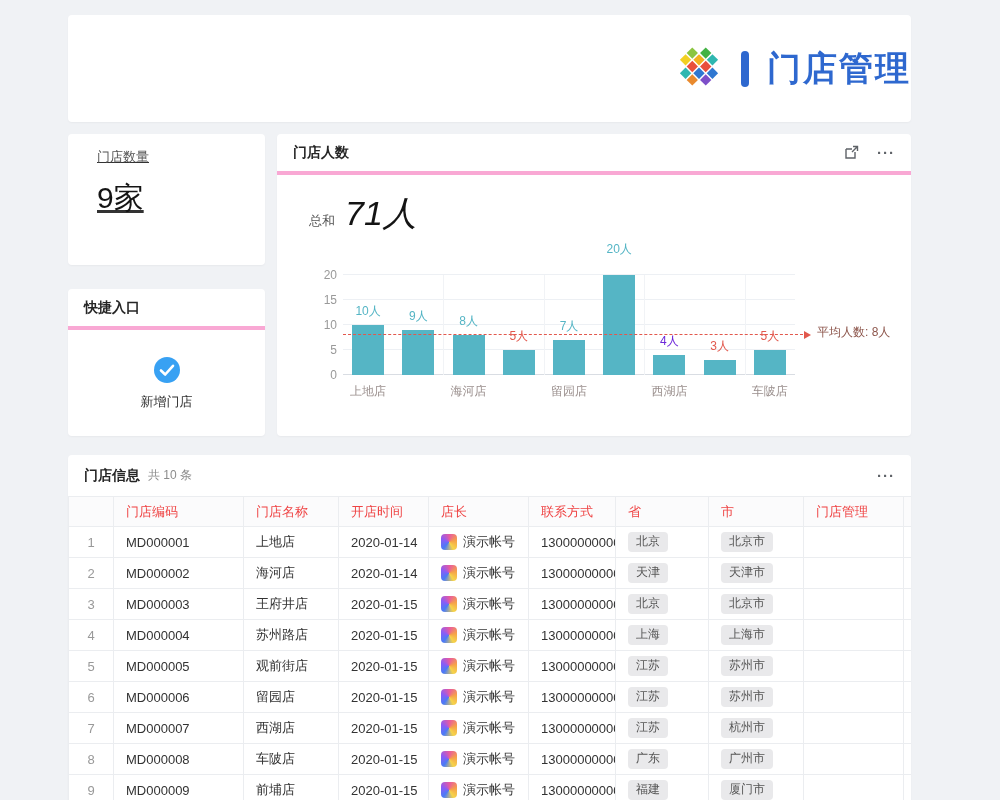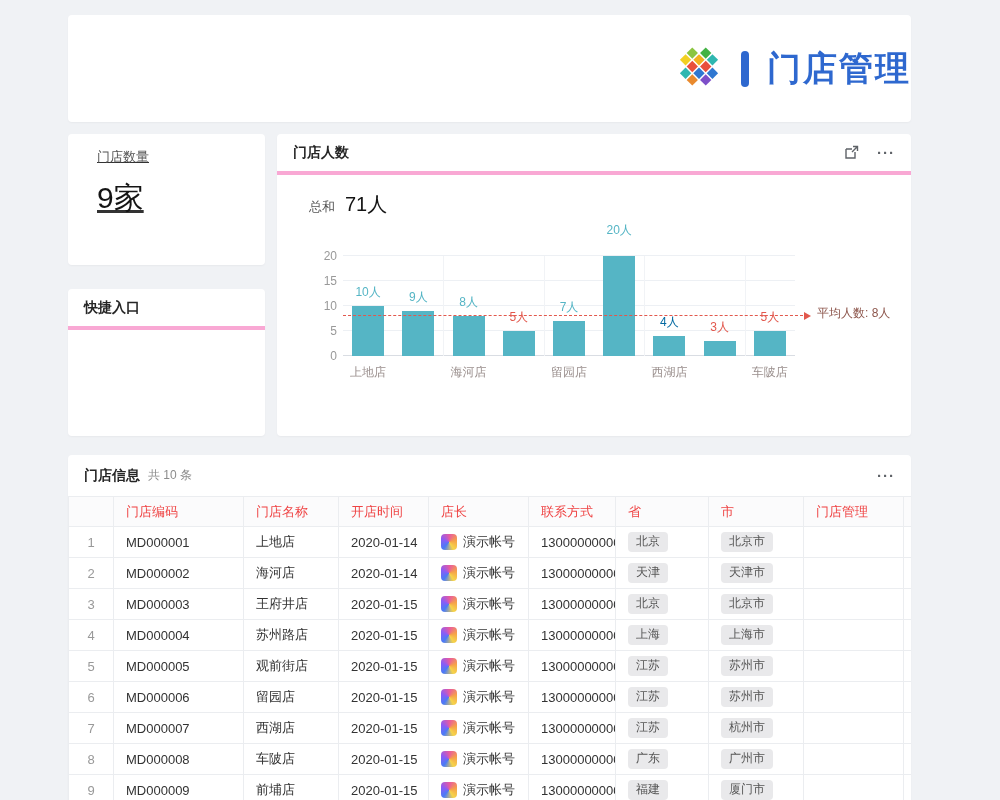--- a/index.html
+++ b/index.html
@@ -37,21 +37,21 @@
   .icon-btn { cursor:pointer; color:#5f6368; display:flex; align-items:center; }
   .more-glyph { font-size:15px; font-weight:700; letter-spacing:1px; color:#5f6368; line-height:1; }
   .quick-body { height:106px; display:flex; flex-direction:column; align-items:center; justify-content:center; gap:8px; cursor:pointer; }
   .quick-label { font-size:13px; color:#333; }
 
   
   .chart-card { flex:1; height:302px; }
   .chart-body { padding:14px 16px 0 32px; }
   .total-row { display:flex; align-items:baseline; gap:10px; margin-top:2px; }
   .total-label { font-size:13px; color:#555; }
-  .total-value { font-size:20px; color:#141414; }
+  .total-value { font-size:34px; color:#141414;font-style:italic; }
   .plot-area { position:relative; height:100px; margin:38px 100px 0 34px; }
   .gridline { position:absolute; left:0; right:0; height:0; border-top:1px solid #edf0f4; }
   .gridline.axis { border-top:1px solid #d9dde3; }
   .vgrid { position:absolute; top:0; bottom:0; width:1px; background:#f1f3f6; }
   .ytick { position:absolute; left:-34px; width:28px; text-align:right; font-size:12px; color:#999; }
   .bars-layer { position:absolute; left:0; right:0; top:0; bottom:0; display:flex; z-index:2; }
   .slot { flex:1; position:relative; }
   .bar { position:absolute; bottom:0; left:50%; transform:translateX(-50%); width:32px; background:#55b5c5; }
   .bar-label { position:absolute; left:0; right:0; text-align:center; font-size:12px; white-space:nowrap; }
   .avg-line { position:absolute; left:0; right:-8px; border-top:1px dashed #e2584d; z-index:3; }
@@ -109,20 +109,27 @@
 
         <div class="card stat-card">
           <div class="stat-title">门店数量</div>
           <div class="stat-value">9家</div>
         </div>
 
         <div class="card quick-card">
           <div class="card-title-row">
             <span>快捷入口</span>
           </div>
+          <div class="quick-body">
+            <svg width="30" height="30" viewBox="0 0 30 30">
+              <circle cx="15" cy="15" r="13" fill="#38a1f3"></circle>
+              <path d="M9 15.5 L13.2 19.5 L21 10.8" fill="none" stroke="#ffffff" stroke-width="2.6" stroke-linecap="round" stroke-linejoin="round"></path>
+            </svg>
+            <span class="quick-label">新增门店</span>
+          </div>
         </div>
       </div>
 
       <div class="card chart-card">
         <div class="card-title-row">
           <span>门店人数</span>
           <span class="title-actions">
             <span class="icon-btn">
               <svg width="15" height="15" viewBox="0 0 15 15">
                 <path d="M2 4 h6 M2 4 v9 h9 v-6" fill="none" stroke="#5f6368" stroke-width="1.4"></path>
@@ -158,21 +165,21 @@
                 <div class="slot">
                   <div class="bar" style="height: 35px; background: rgb(85, 181, 197);"></div>
                   <div class="bar-label" style="bottom: 40px; color: rgb(85, 181, 197);">7人</div>
                 </div>
                 <div class="slot">
                   <div class="bar" style="height: 100px; background: rgb(85, 181, 197);"></div>
                   <div class="bar-label" style="bottom: 117px; color: rgb(85, 181, 197);">20人</div>
                 </div>
                 <div class="slot">
                   <div class="bar" style="height: 20px; background: rgb(85, 181, 197);"></div>
-                  <div class="bar-label" style="bottom: 25px; color: #0369a1;">4人</div>
+                  <div class="bar-label" style="bottom: 25px; color: #6d28d9;">4人</div>
                 </div>
                 <div class="slot">
                   <div class="bar" style="height: 15px; background: rgb(85, 181, 197);"></div>
                   <div class="bar-label" style="bottom: 20px; color: rgb(226, 88, 77);">3人</div>
                 </div>
                 <div class="slot">
                   <div class="bar" style="height: 25px; background: rgb(85, 181, 197);"></div>
                   <div class="bar-label" style="bottom: 30px; color: rgb(226, 88, 77);">5人</div>
                 </div>
               </div>

